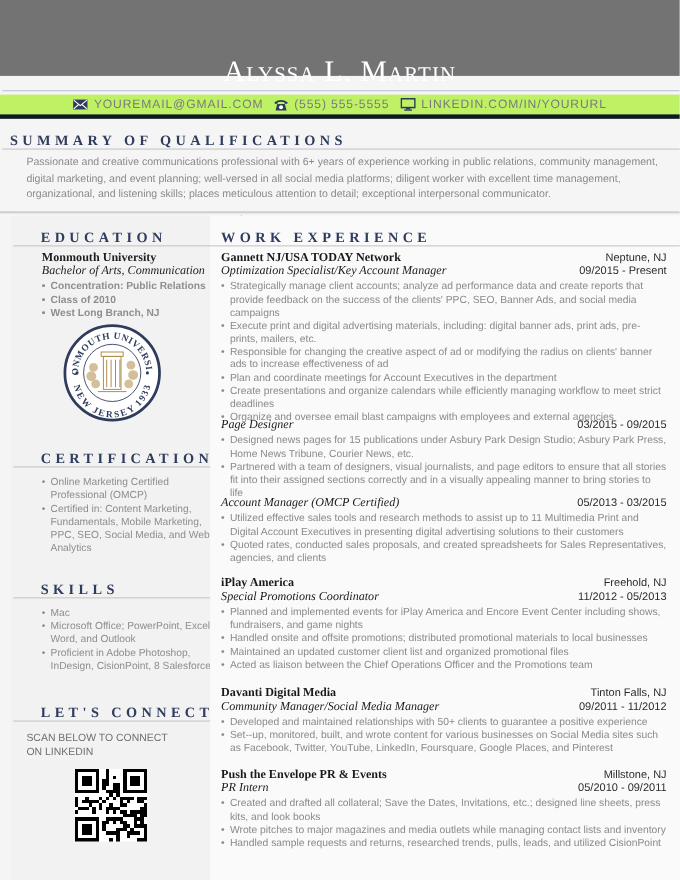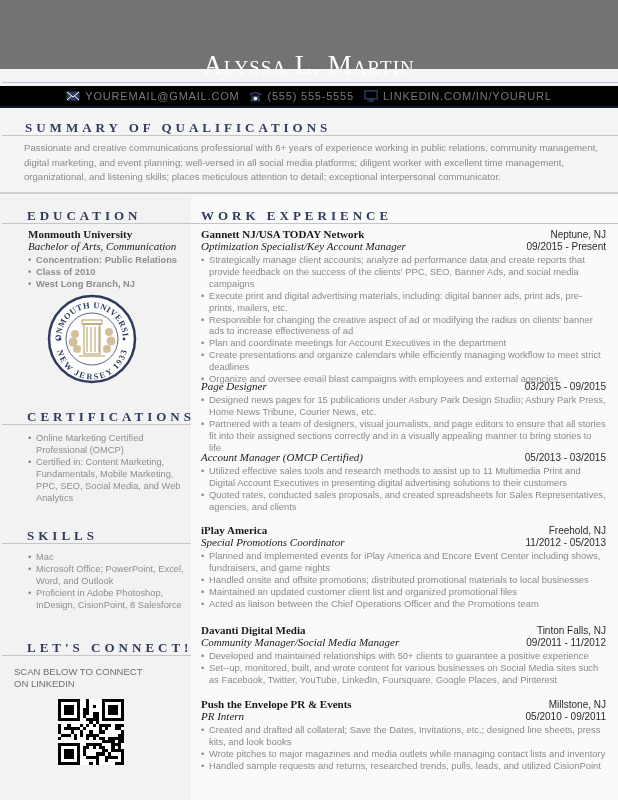--- a/index.html
+++ b/index.html
@@ -4,34 +4,34 @@
 <style>
   * { margin: 0; padding: 0; box-sizing: border-box; }
   html, body { width: 618px; height: 800px; overflow: hidden; background: #f5f5f5; }
   body { font-family: "Liberation Sans", "DejaVu Sans", sans-serif; color: #8a8a8a; position: relative; }
 
   .header { position: absolute; left: 0; top: 0; width: 618px; height: 69px; background: #737373; }
   .header .name { position: absolute; left: 0; right: 0; top: 50px; text-align: center;
     font-family: "Liberation Serif", "DejaVu Serif", serif; color: #fff; font-size: 27px; letter-spacing: 1px; font-variant: small-caps; }
   .header .line { position: absolute; left: 2px; right: 0; top: 82px; height: 1px; background: #b8c2d9; }
 
-  .contact { position: absolute; left: 0; top: 86px; width: 618px; height: 22px; background: #000000;
+  .contact { position: absolute; left: 0; top: 86px; width: 618px; height: 22px; background: #bef264;
     display: flex; justify-content: center; align-items: center; gap: 10px;
-    font-size: 11px; color: #7a7a7a; letter-spacing: 0.8px; border-bottom: 2px solid #0f172a; }
+    font-size: 11px; color: #7a7a7a; letter-spacing: 0.8px; border-bottom: 4px solid #0f172a; }
   .contact .item { display: flex; align-items: center; gap: 5px; }
   .contact svg { display: block; }
 
   .summary { position: absolute; left: 0; top: 110px; width: 618px; height: 84px; background: #f5f5f5; border-bottom: 2px solid #d0d0d0; }
   .section-title { font-family: "Liberation Serif", "DejaVu Serif", serif; font-weight: bold; color: #2f3c5e;
     letter-spacing: 4px; font-size: 13px; }
-  .summary .section-title { position: absolute; left: 25px; top: 10px; text-align: right; }
+  .summary .section-title { position: absolute; left: 9px; top: 10px; text-align: right; }
   .hr { position: absolute; height: 1px; background: #c6c6c6; }
   .summary-text { position: absolute; left: 24px; top: 31px; width: 575px; font-size: 9.6px; line-height: 14.5px; color: #8a8a8a; }
 
-  .left { position: absolute; left: 0; top: 196px; width: 210px; height: 604px; background: #f2f2f2; border-right: 1px solid #4c1d95; }
+  .left { position: absolute; left: 10px; top: 196px; width: 210px; height: 604px; background: #f2f2f2; border-right: 1px solid #4c1d95; }
   .right { position: absolute; left: 191px; top: 196px; width: 427px; height: 604px; background: #fafafa; }
 
   .sec { position: absolute; }
   .bullets { list-style: none; font-size: 9.3px; line-height: 12px; color: #8e8e8e; }
   .bullets li { position: relative; padding-left: 8px; }
   .bullets li::before { content: "•"; position: absolute; left: 0; top: 0; color: #888; }
 
   .school { font-family: "Liberation Serif", "DejaVu Serif", serif; font-weight: bold; color: #1e1e1e; font-size: 11px; }
   .degree { font-family: "Liberation Serif", "DejaVu Serif", serif; font-style: italic; color: #1e1e1e; font-size: 11px; }
 

